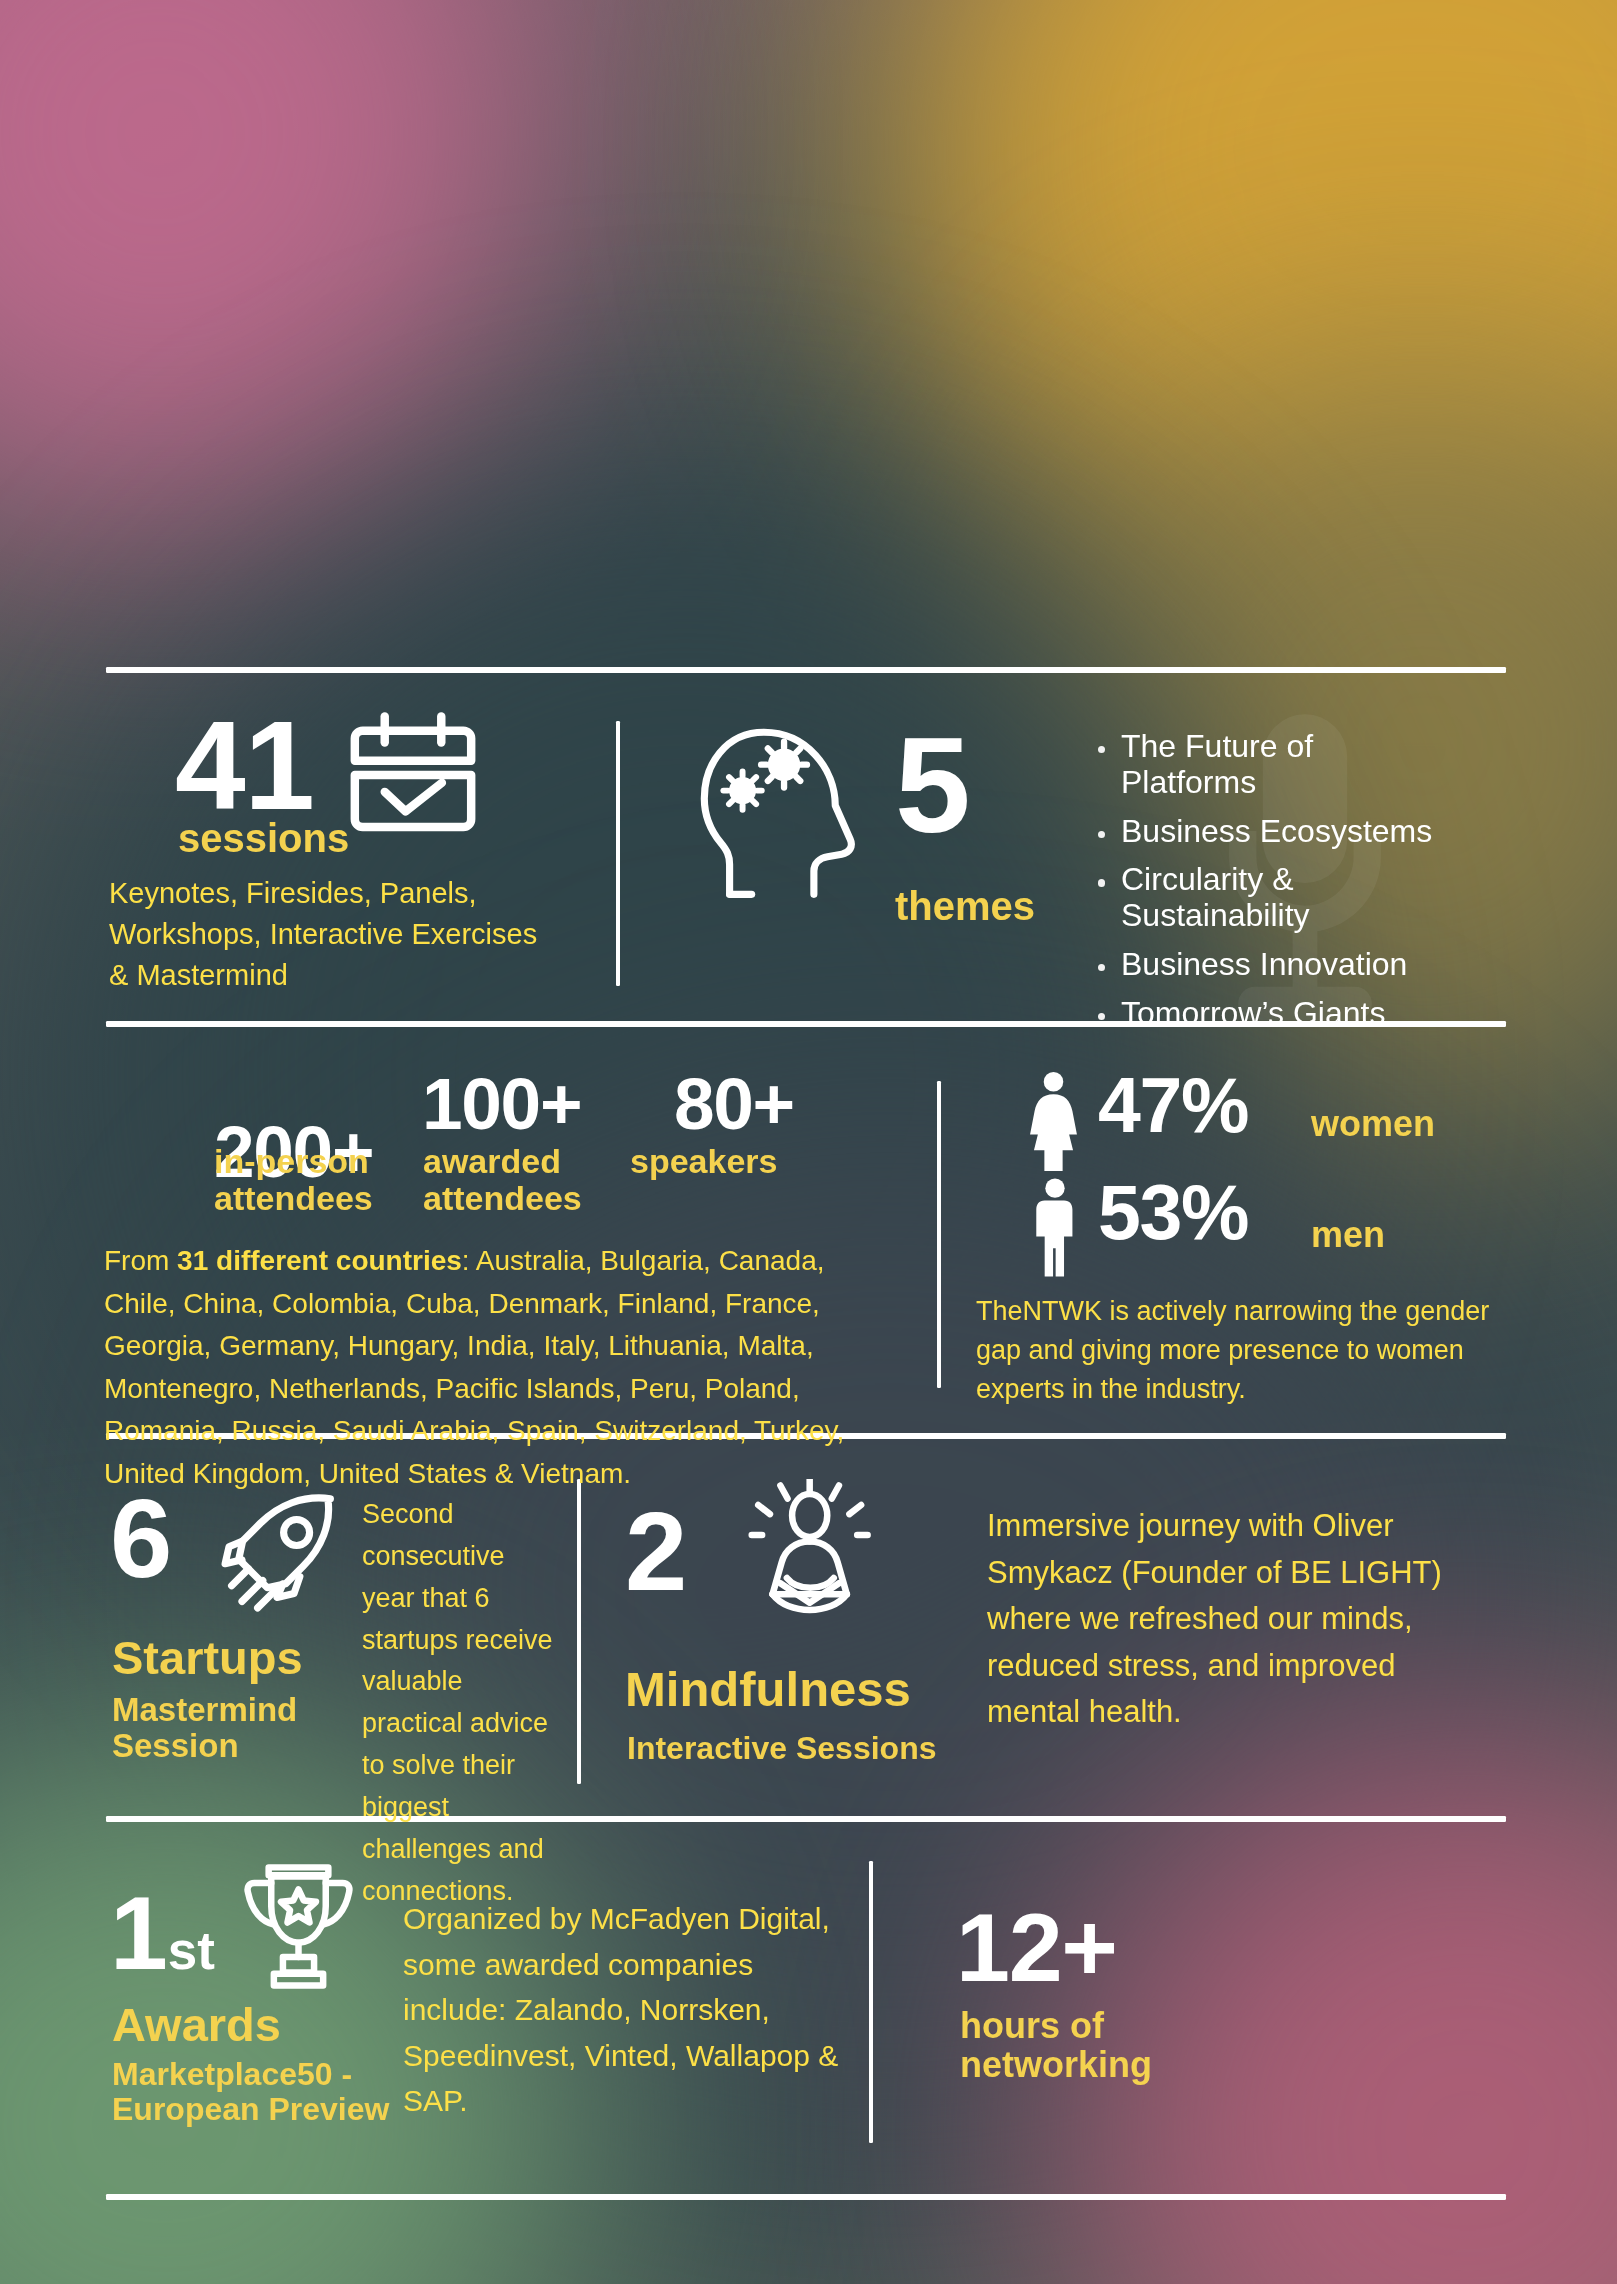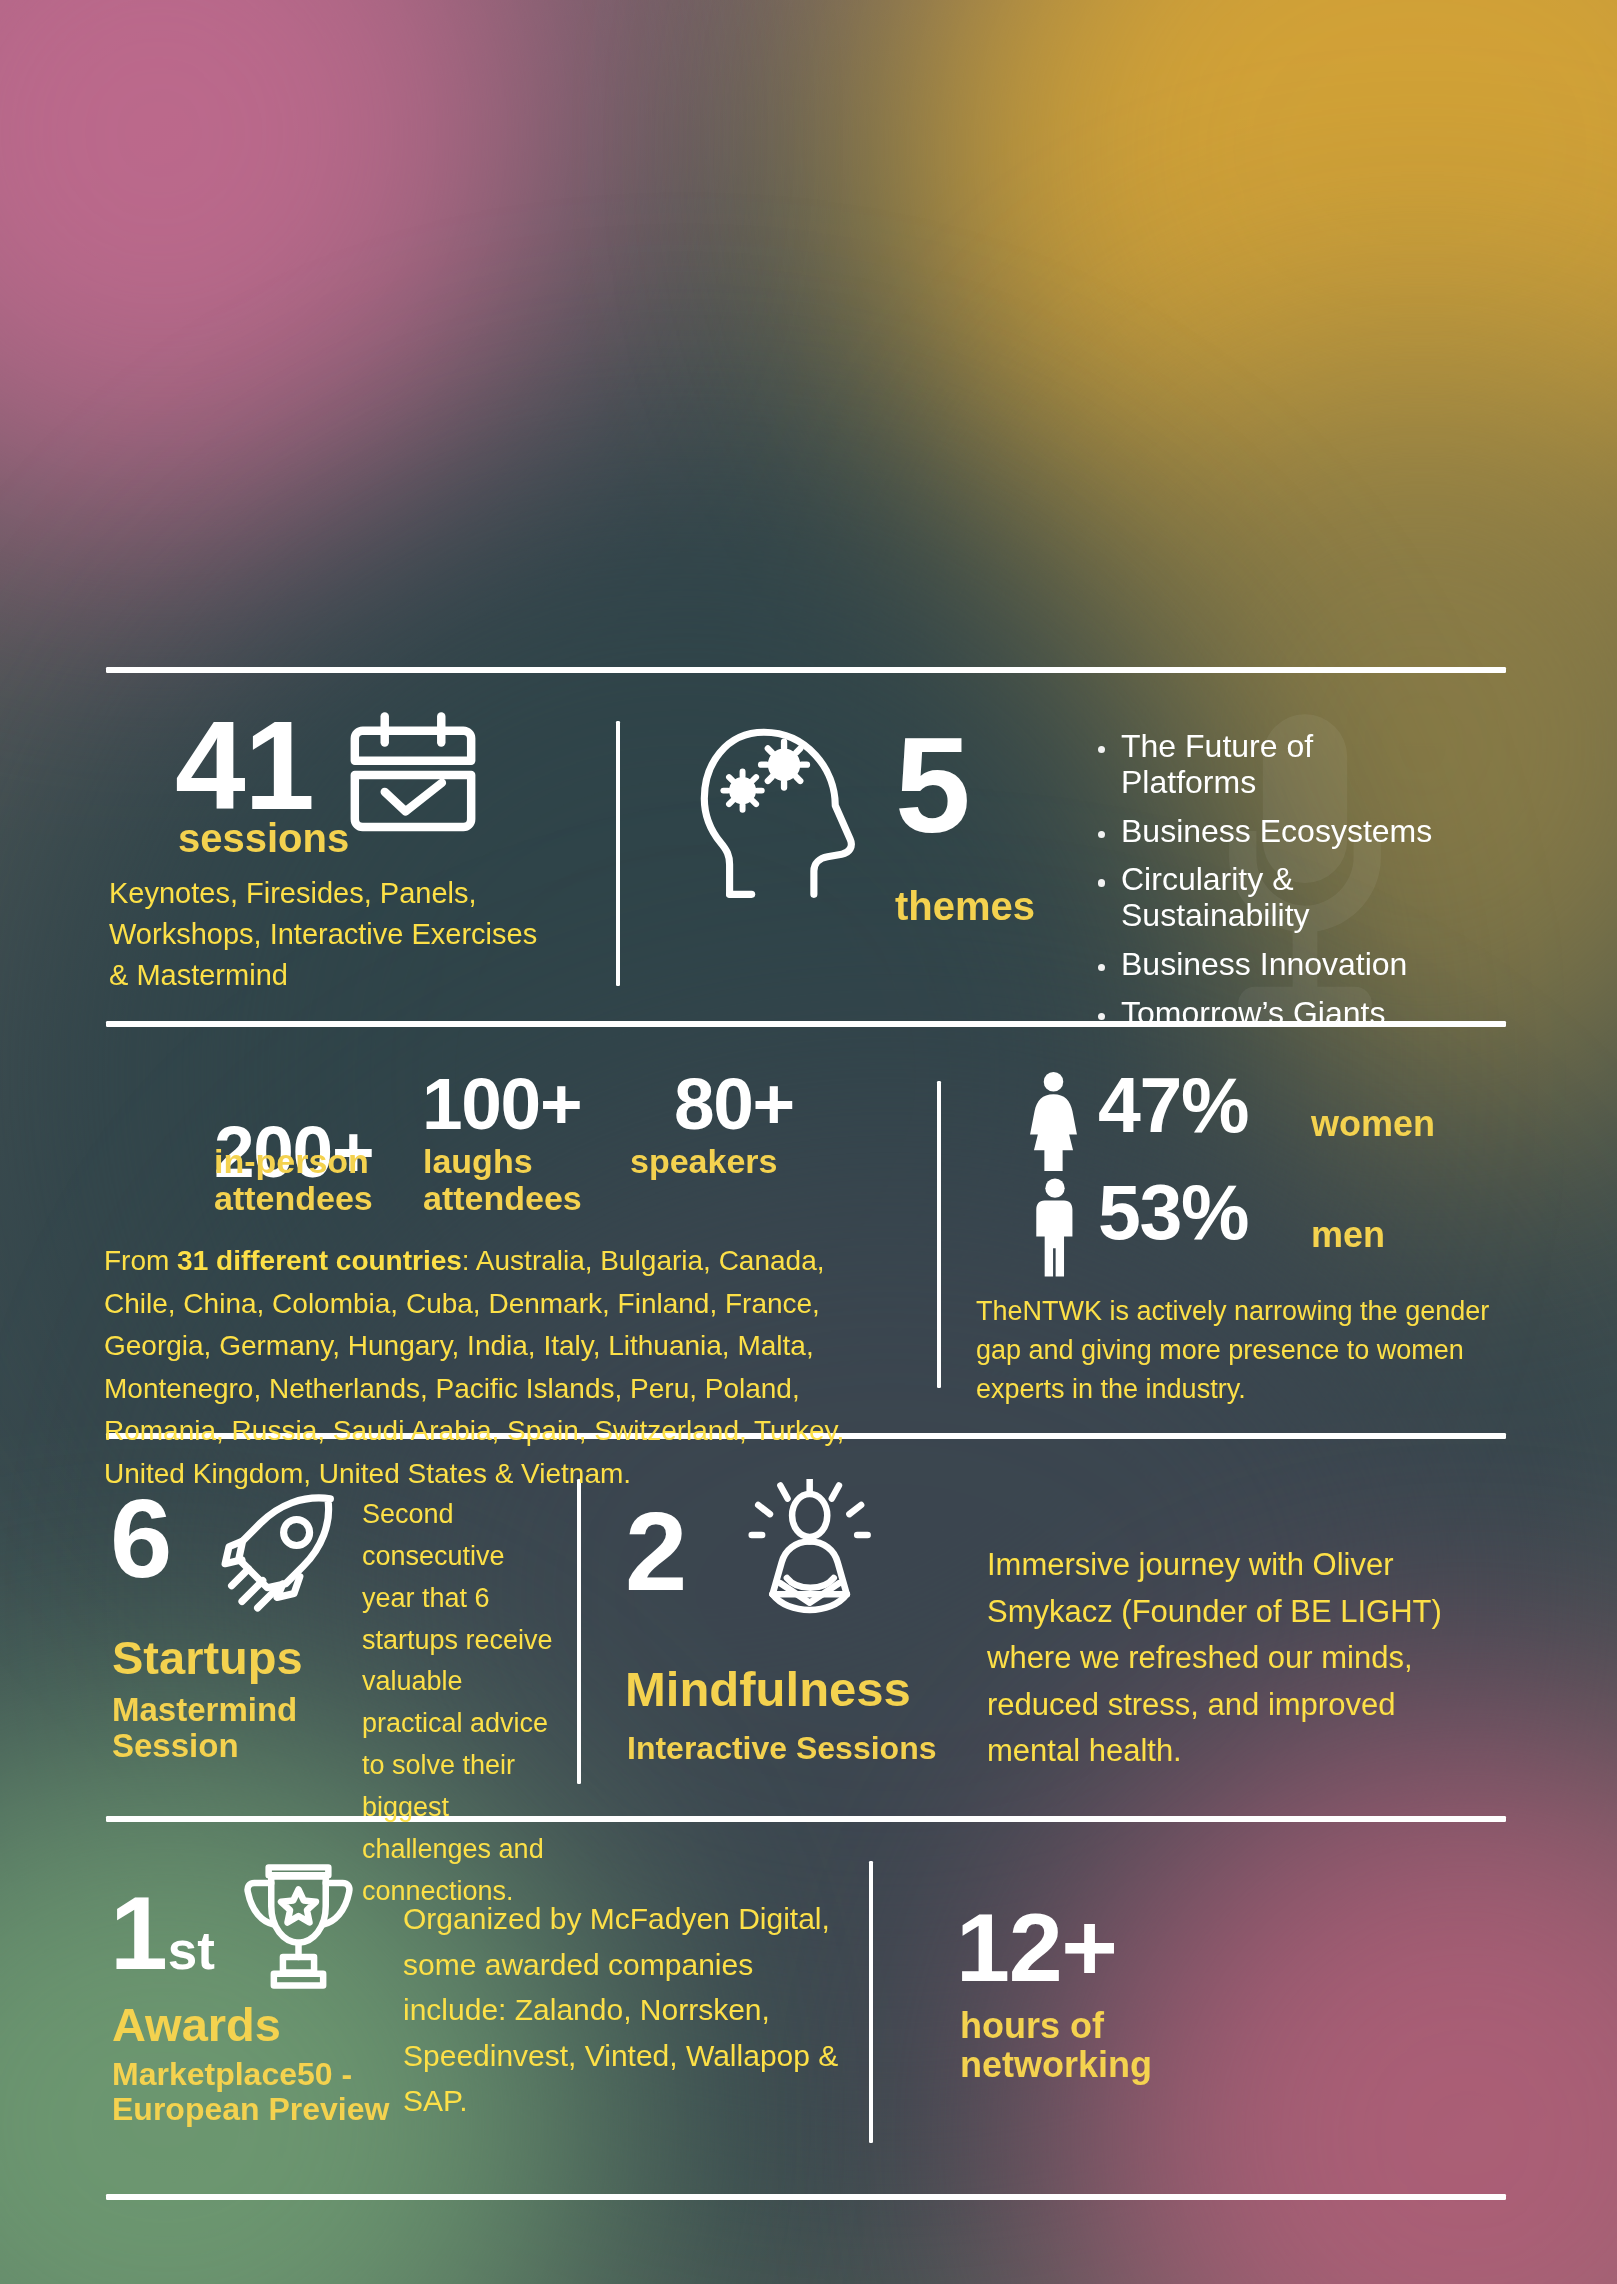--- a/index.html
+++ b/index.html
@@ -129,21 +129,21 @@
   #six        { left: 110px; top: 1487px; font-size: 112px; }
   #rocket     { left: 216px; top: 1487px; }
   #startups   { left: 112px; top: 1633px; font-size: 47px; }
   #smastermind{ left: 112px; top: 1692px; font-size: 33px; width: 273px;}
   #sdesc      { left: 362px; top: 1494px; width: 195px; font-size: 27px; line-height:1.55;}
 
   #two        { left: 625px; top: 1500px; font-size: 112px; }
   #lotus      { left: 740px; top: 1479px; }
   #mindful    { left: 625px; top: 1663px; font-size: 49px; }
   #minteract  { left: 627px; top: 1731px; font-size: 32px; }
-  #mdesc      { left: 987px; top: 1503px; width: 507px; font-size: 31px; line-height:1.5;margin-top:39px;}
+  #mdesc      { left: 987px; top: 1503px; width: 507px; font-size: 31px; line-height:1.5;}
 
   
   #first      { left: 110px; top: 1874px; }
   #first .one { font-size: 104px; font-weight:700; }
   #first .st  { font-size: 53px; font-weight:700; }
   #trophy     { left: 240px; top: 1857px; }
   #awards     { left: 112px; top: 2000px; font-size: 47px; }
   #awsub      { left: 112px; top: 2057px; font-size: 32px; width: 279px;}
   #adesc      { left: 403px; top: 1896px; width: 442px; font-size: 30px; line-height:1.52;}
 
@@ -246,21 +246,21 @@
       <li>Business Ecosystems</li>
       <li>Circularity &amp; Sustainability</li>
       <li>Business Innovation</li>
       <li>Tomorrow’s Giants</li>
     </ul>
 
     <div class="abs bignum" id="n200">200+</div>
     <div class="abs ylabel" id="n200lab">in-person attendees</div>
 
     <div class="abs bignum" id="n100">100+</div>
-    <div class="abs ylabel" id="n100lab">laughs attendees</div>
+    <div class="abs ylabel" id="n100lab">awarded attendees</div>
 
     <div class="abs bignum" id="n80">80+</div>
     <div class="abs ylabel" id="n80lab">speakers</div>
 
     <div class="abs body-text" id="countries"><span>From </span><b>31 different countries</b><span>: Australia, Bulgaria, Canada, Chile, China, Colombia, Cuba, Denmark, Finland, France, Georgia, Germany, Hungary, India, Italy, Lithuania, Malta, Montenegro, Netherlands, Pacific Islands, Peru, Poland, Romania, Russia, Saudi Arabia, Spain, Switzerland, Turkey, United Kingdom, United States &amp; Vietnam.</span></div>
 
     <div class="abs" id="women-icon">
       <svg width="51" height="99" viewBox="0 0 78 152" fill="#ffffff">
         <circle cx="39" cy="15" r="15"></circle>
         <path d="M39 34 c-17 0 -26 10 -29 26 l-7 36 h12 l-6 24 h16 v32 h28 v-32 h16 l-6 -24 h12 l-7 -36 c-3 -16 -12 -26 -29 -26 Z"></path>

